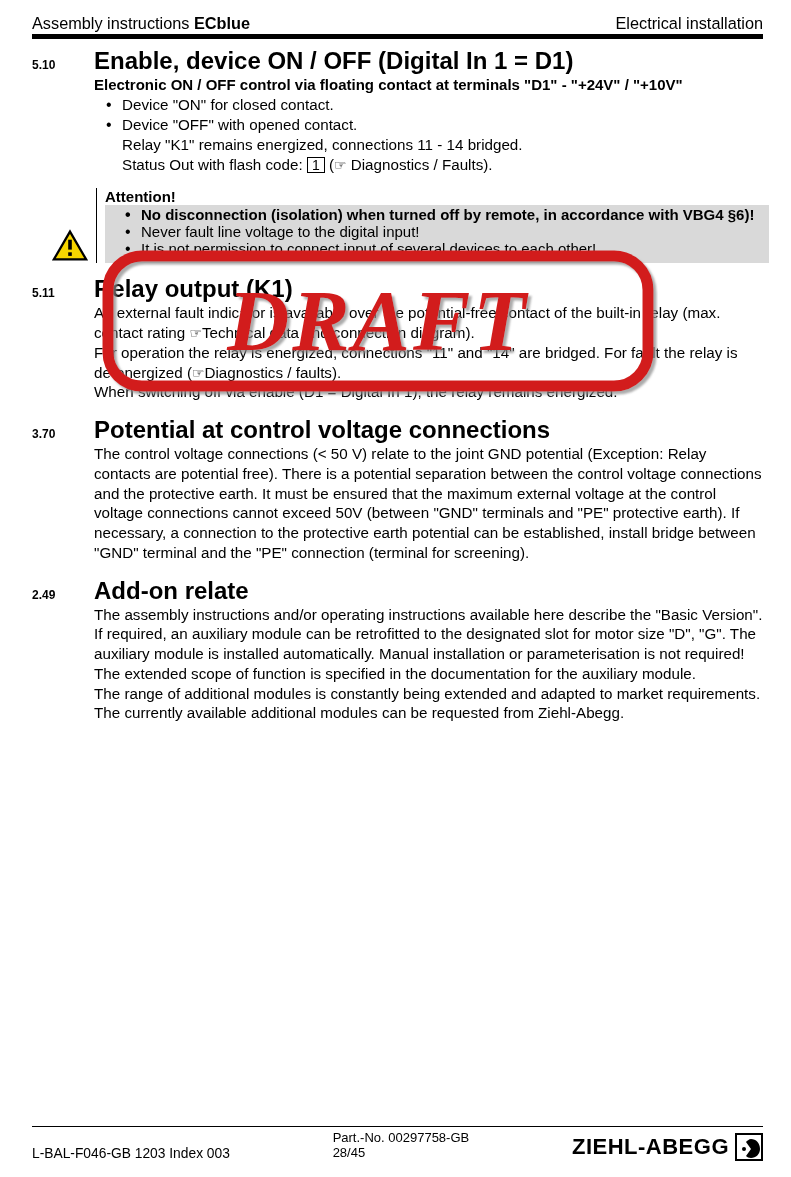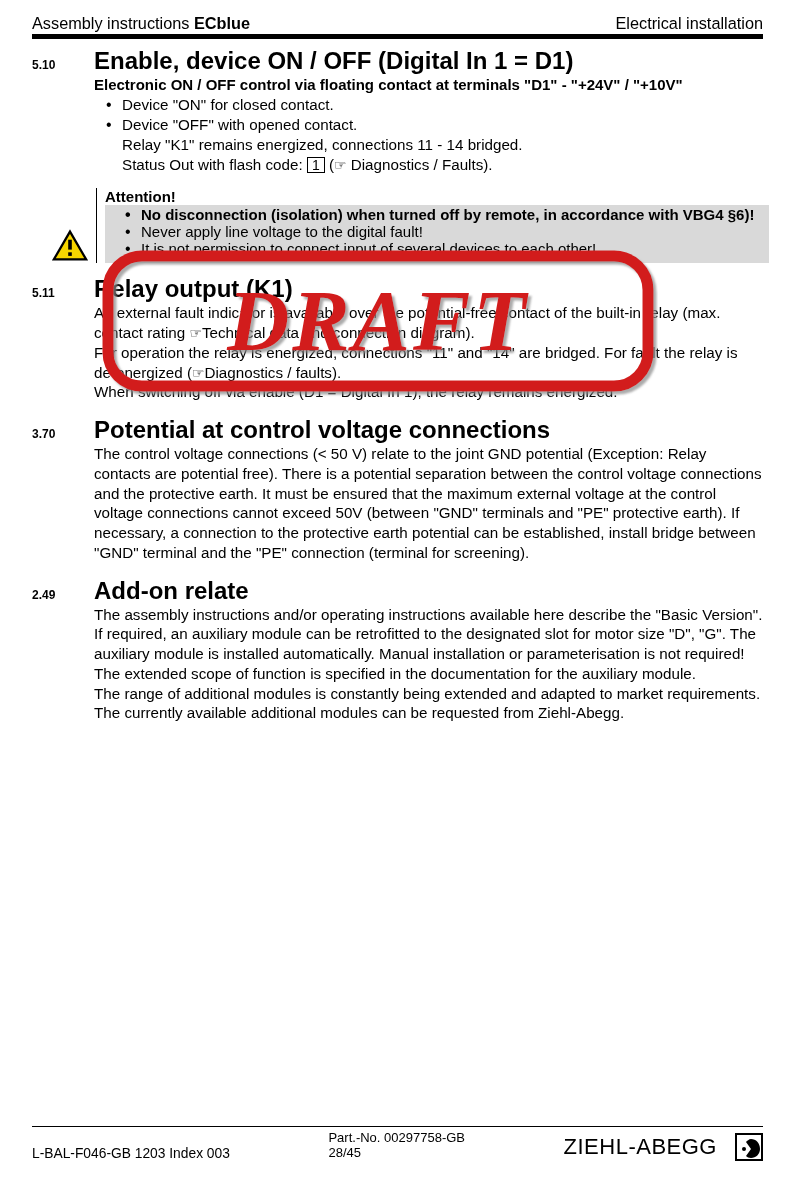--- a/index.html
+++ b/index.html
@@ -112,22 +112,22 @@
       align-items: flex-end;
       justify-content: space-between;
       border-top: 1px solid #000;
       padding-top: 3px;
     }
     .footer-left { font-size: 13.8px; }
     .footer-mid { font-size: 13px; text-align: left; line-height: 1.2; }
     .footer-right {
       display: flex;
       align-items: center;
-      gap: 18px;
-      font-weight: normal;
+      gap: 6px;
+      font-weight: bold;
       font-size: 22px;
       letter-spacing: 0.5px;
     }
     .logo-square {
       width: 28px;
       height: 28px;
       border: 2px solid #000;
       position: relative;
     }
   </style>
@@ -165,21 +165,21 @@
   <svg class="warn-icon" viewBox="0 0 40 36">
     <polygon points="20,2 38,33 2,33" fill="#f7d500" stroke="#000" stroke-width="2.5"></polygon>
     <rect x="18" y="11" width="4" height="11" fill="#000"></rect>
     <rect x="18" y="25" width="4" height="4" fill="#000"></rect>
   </svg>
   <div class="attention-box">
     <div class="attention-title">Attention!</div>
     <div class="attention-bg">
       <ul class="bullets">
         <li class="att-bold">No disconnection (isolation) when turned off by remote, in accordance with VBG4 §6)!</li>
-        <li>Never apply line voltage to the digital fault!</li>
+        <li>Never fault line voltage to the digital input!</li>
         <li>It is not permission to connect input of several devices to each other!</li>
       </ul>
     </div>
   </div>
 </div>
 
 <div class="section">
   <div class="sec-heading-row">
     <div class="sec-num">5.11</div>
     <div class="sec-title">Relay output (K1)</div>

